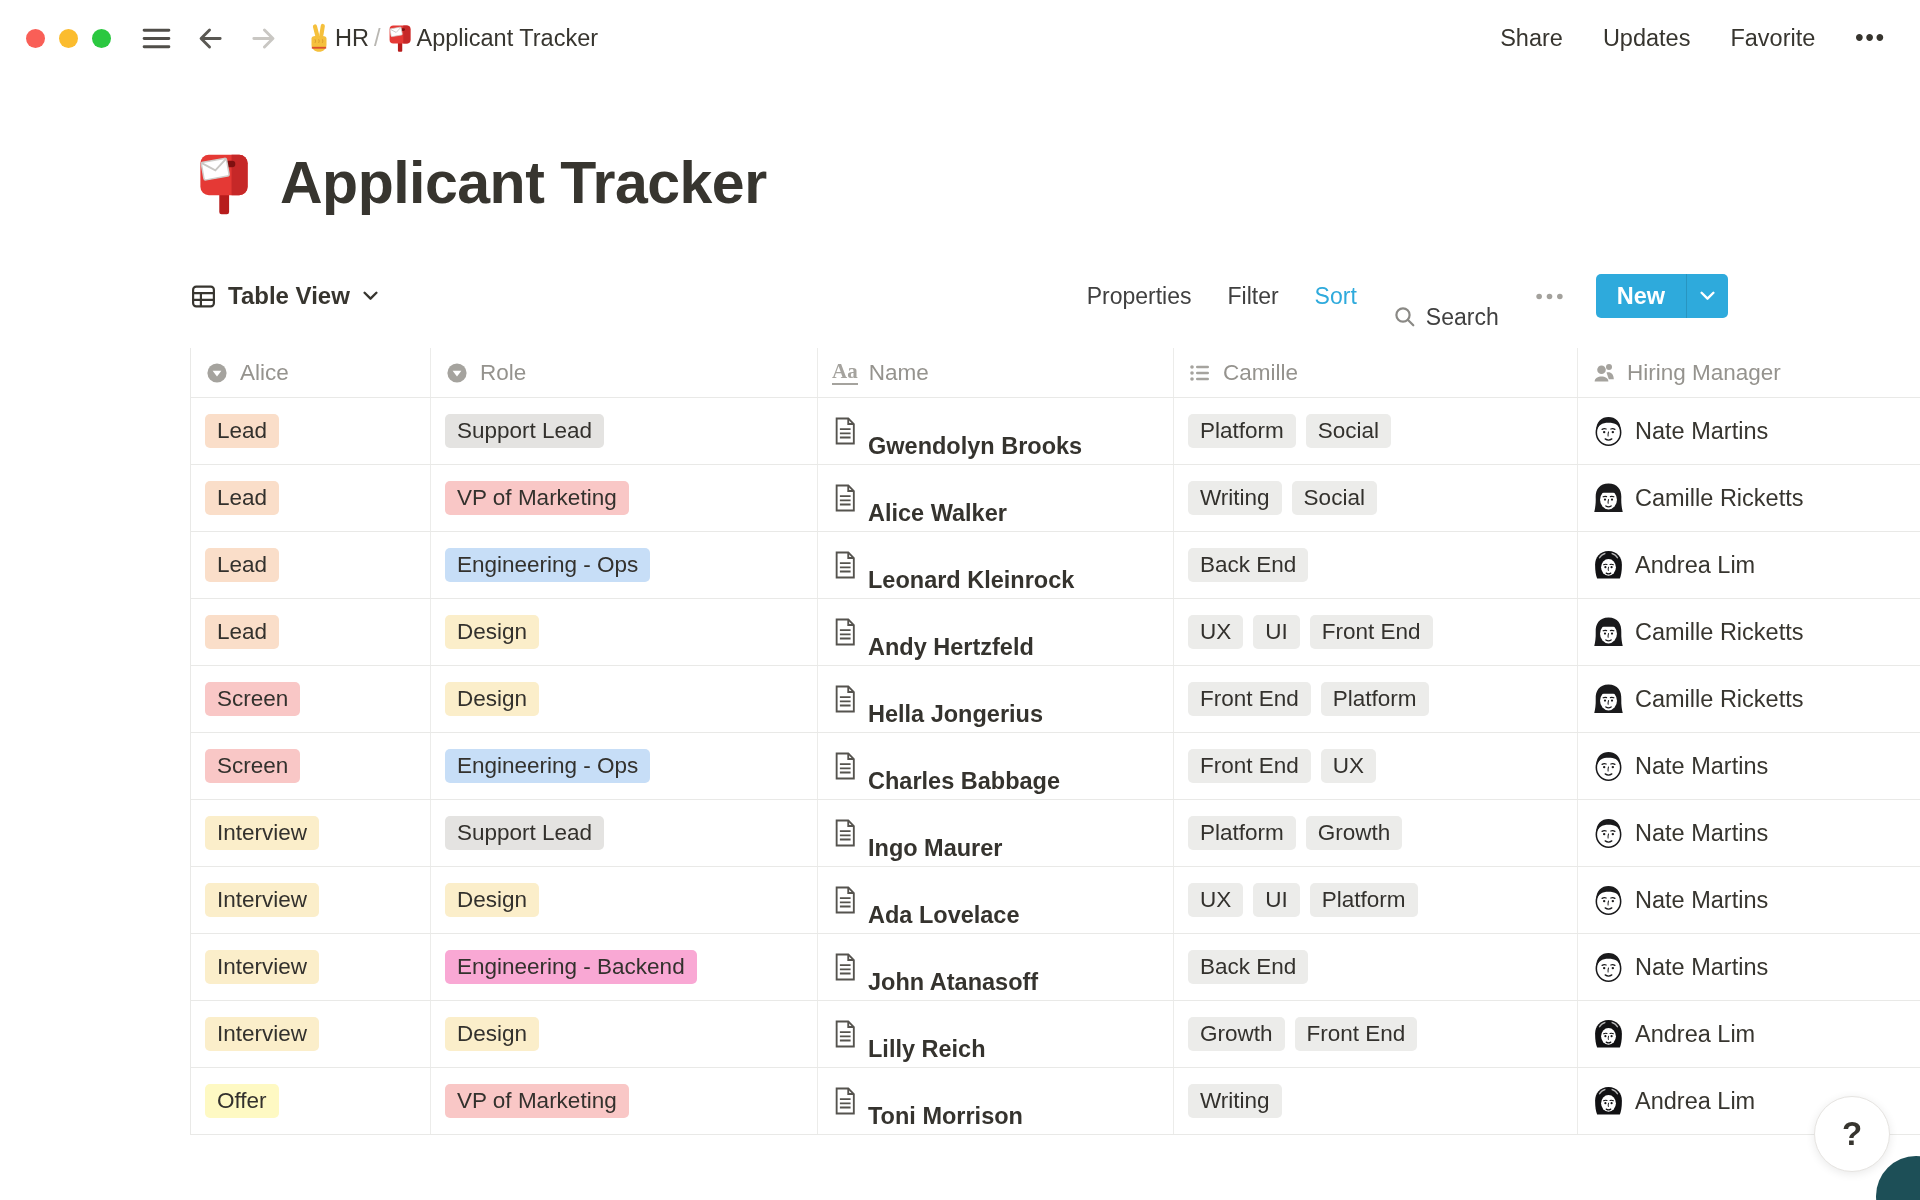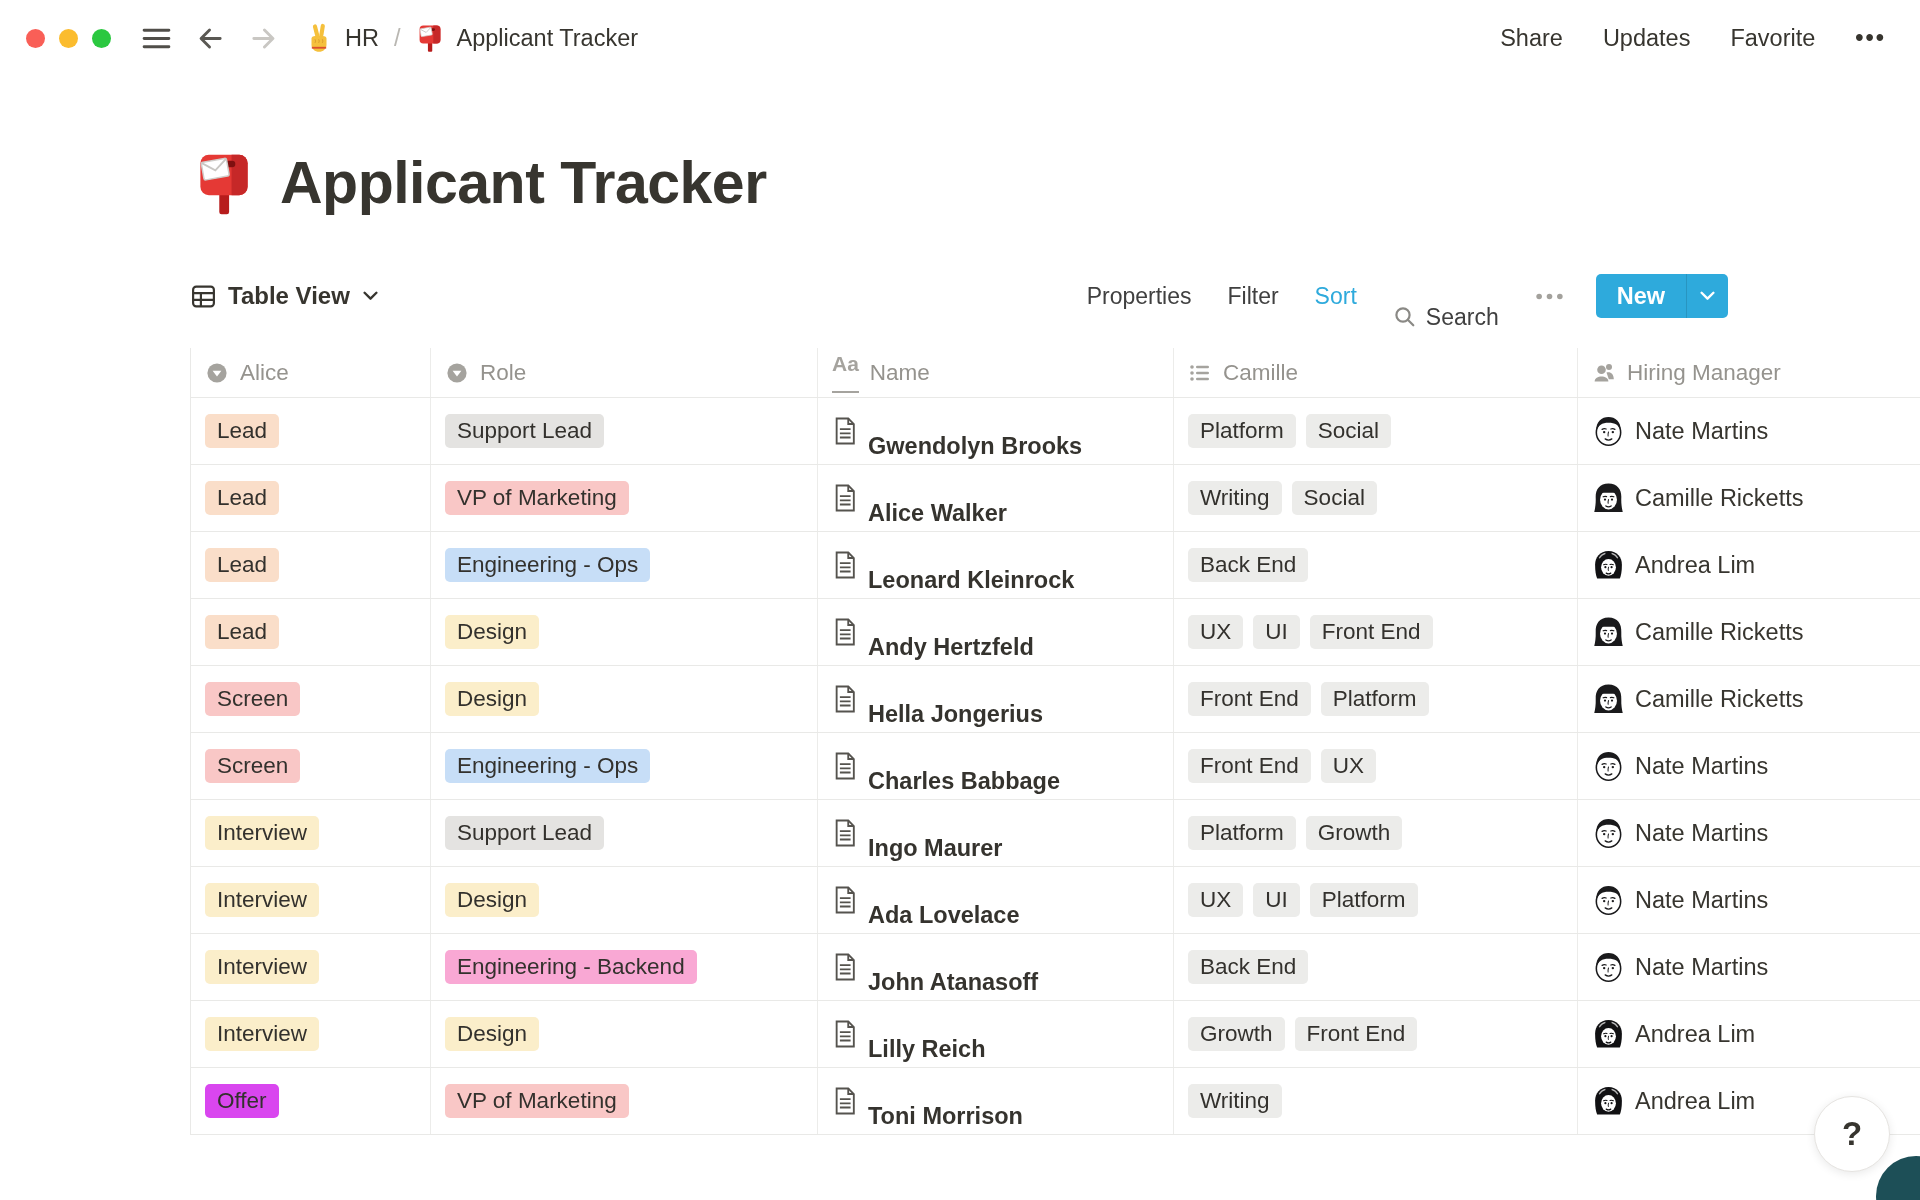--- a/index.html
+++ b/index.html
@@ -13,21 +13,21 @@
   .topbar{height:76px;display:flex;align-items:center;padding:0 34px 0 26px;}
   .lights{display:flex;align-items:center;gap:14px;}
   .light{width:19px;height:19px;border-radius:50%;}
   .light.red{background:#F95F57;}
   .light.yellow{background:#FBBC2E;}
   .light.green{background:#2BC840;}
   .nav-group{display:flex;align-items:center;gap:24px;margin-left:30px;}
   .icon-btn{display:flex;align-items:center;justify-content:center;cursor:pointer;}
   .arrow-fwd{color:#C9C7C3;}
   .arrow-back{color:#5A5853;}
-  .breadcrumb{display:flex;align-items:center;gap:11px;margin-left:26px;font-size:23.5px;}
+  .breadcrumb{display:flex;align-items:center;gap:1px;margin-left:26px;font-size:23.5px;}
   .crumb-sep{color:#B9B7B2;padding:0 4px;}
   .topbar-actions{margin-left:auto;display:flex;align-items:center;gap:40px;font-size:23.5px;}
   .topbar-actions .act{cursor:pointer;}
   .more-txt{font-weight:700;letter-spacing:2px;}
 
   
   .title-row{margin:70px 0 0 190px;display:flex;align-items:center;gap:22px;}
   .title-row h1{margin:0;font-size:59px;font-weight:700;letter-spacing:-0.5px;line-height:74px;}
 
   
@@ -45,21 +45,21 @@
   .new-chev{display:flex;align-items:center;padding:0 13px;border-left:1px solid rgba(0,0,0,0.12);color:#fff;}
 
   
   .table{margin:30px 0 0 190px;border-left:1px solid #E9E9E7;}
   .thead,.trow{display:grid;grid-template-columns:240px 387px 356px 404px minmax(0,1fr);}
   .thead{height:49px;border-bottom:1px solid #E9E9E7;}
   .trow{height:66px;border-bottom:1px solid #E9E9E7;}
   .hcell{display:flex;align-items:center;gap:11px;padding:0 14px;border-right:1px solid #ECECEA;
          color:#95938E;font-size:22.5px;cursor:pointer;white-space:nowrap;overflow:hidden;}
   .hcell:last-child,.cell:last-child{border-right:none;}
-  .aa{color:#A5A39E;font-size:21px;font-weight:600;border-bottom:2px solid #A5A39E;line-height:1;padding-bottom:17px;}
+  .aa{color:#A5A39E;font-size:21px;font-weight:600;border-bottom:2px solid #A5A39E;line-height:1;padding-bottom:1px;font-family:Liberation Serif, serif;}
   .cell{display:flex;align-items:center;gap:10px;padding:0 14px;border-right:1px solid #ECECEA;
         overflow:hidden;white-space:nowrap;cursor:pointer;}
   .tag{display:inline-flex;align-items:center;height:34px;padding:0 12px;border-radius:5px;
        font-size:22.5px;color:#33312D;flex:0 0 auto;}
   .pname{font-size:23.5px;font-weight:700;color:#35332E;border-bottom:2px solid #CFCDC7;
          padding-bottom:2px;line-height:1.25;margin-top:36px;}
   .doc-icon{flex:0 0 auto;}
   .avatar{width:33px;height:33px;flex:0 0 auto;}
   .mgr-name{font-size:23.5px;}
 
@@ -543,21 +543,21 @@
     <div class="cell">
       <svg class="avatar">
             <use href="#av-andrea" xlink:href="#av-andrea"></use>
           </svg>
       <span class="mgr-name">Andrea Lim</span>
     </div>
   </div>
 
   <div class="trow">
     <div class="cell">
-      <span class="tag" style="background: #d946ef;">Offer</span>
+      <span class="tag" style="background: #fef9c3;">Offer</span>
     </div>
     <div class="cell">
       <span class="tag" style="background: rgb(249, 199, 198);">VP of Marketing</span>
     </div>
     <div class="cell">
       <svg class="doc-icon" width="26" height="30">
             <use href="#icn-doc"></use>
           </svg>
       <span class="pname">Toni Morrison</span>
     </div>

